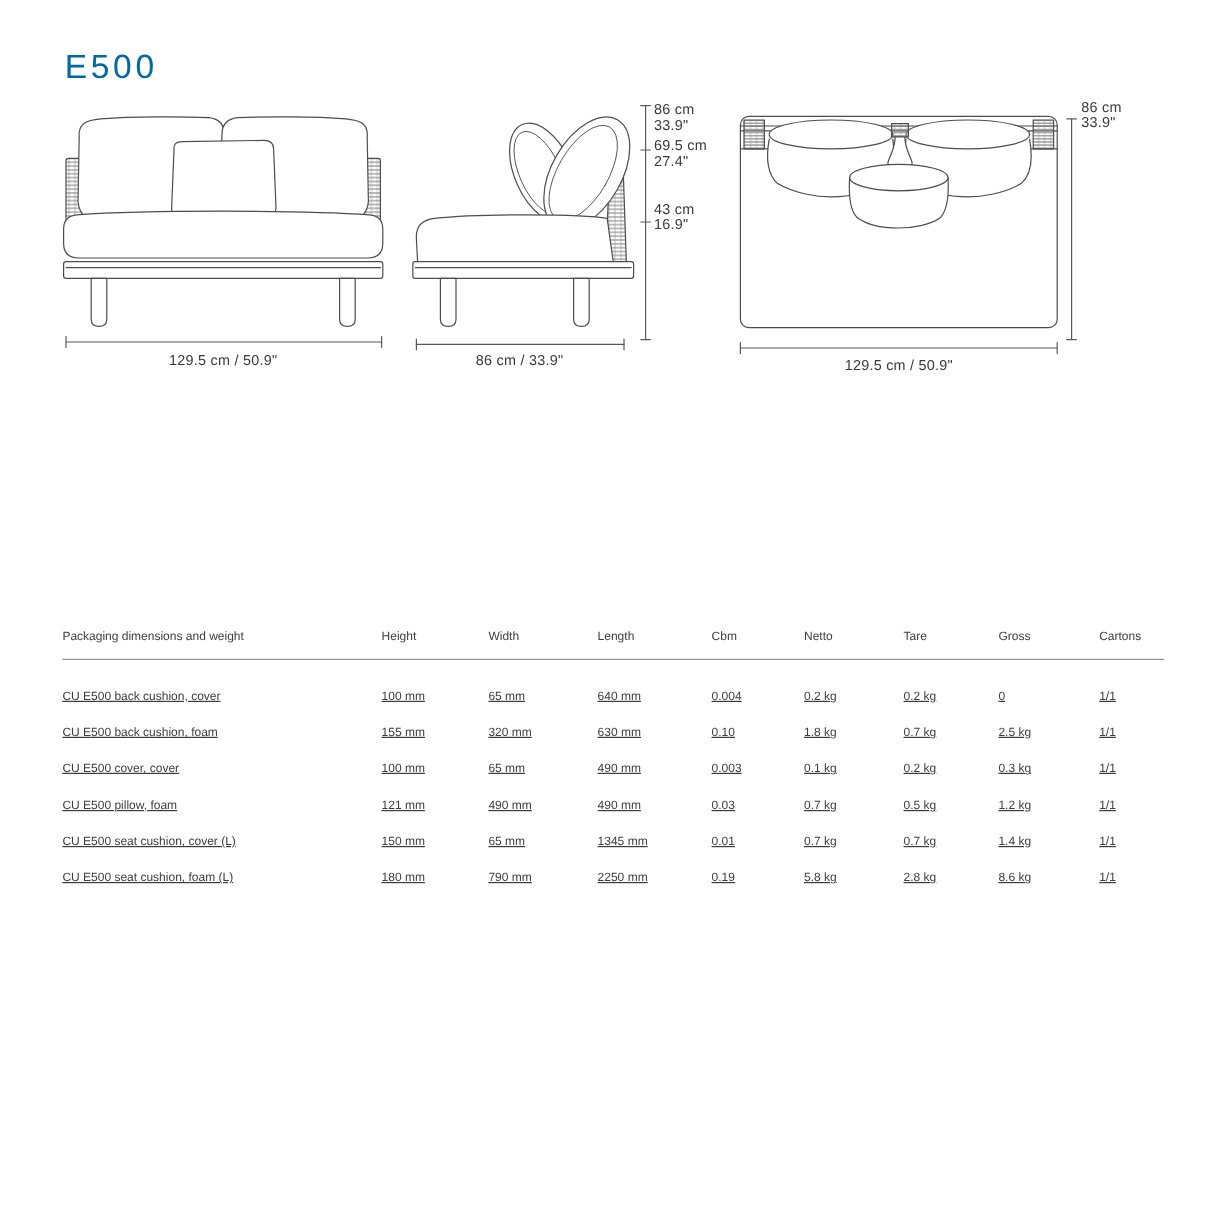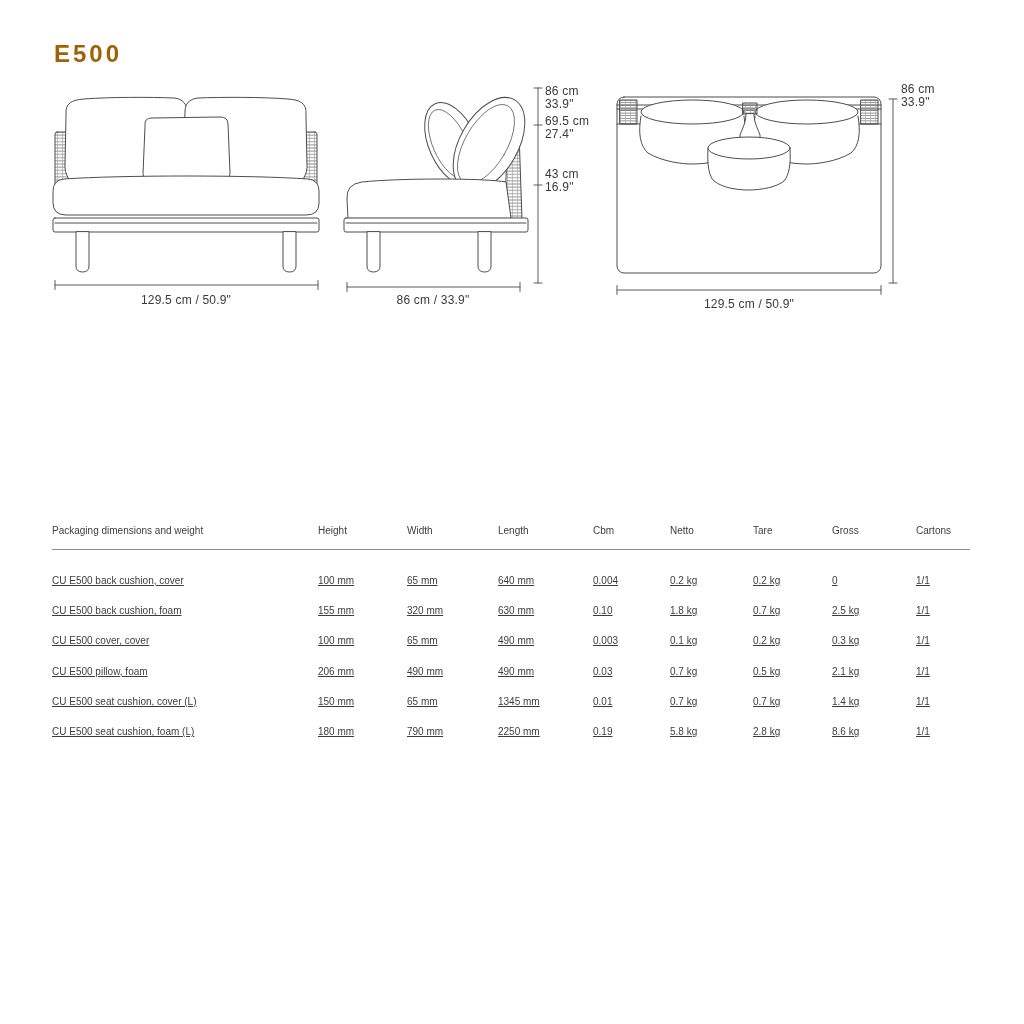--- a/index.html
+++ b/index.html
@@ -1,19 +1,19 @@
 <!DOCTYPE html>
 <html><head>
 <meta charset="utf-8">
 <style>
   html,body{margin:0;padding:0;background:#fff;}
   .page{position:relative;width:1024px;height:1024px;background:#ffffff;overflow:hidden;
         font-family:"Liberation Sans","DejaVu Sans",sans-serif;color:#3b3b3b;}
-  .title{position:absolute;left:54px;top:40px;font-size:24px;font-weight:700;
-         letter-spacing:3px;color:#a16207;}
+  .title{position:absolute;left:54px;top:40px;font-size:28px;font-weight:400;
+         letter-spacing:3px;color:#0369a1;}
   svg.draw{position:absolute;overflow:visible;}
   #fv{left:50px;top:92px;}
   #sv{left:340px;top:80px;}
   #tv{left:608px;top:78px;}
   svg text{font-family:"Liberation Sans","DejaVu Sans",sans-serif;font-size:12px;
            fill:#3a3a3a;letter-spacing:0.2px;}
   .spec-table{position:absolute;left:52px;top:521px;width:918px;font-size:10px;color:#3d3d3d;}
   .t-row{display:grid;grid-template-columns:266px 89px 91px 95px 77px 83px 79px 84px 54px;
          align-items:center;}
   .t-head{height:18px;}
@@ -219,27 +219,27 @@
         <div class="c">65 mm</div>
         <div class="c">490 mm</div>
         <div class="c">0.003</div>
         <div class="c">0.1 kg</div>
         <div class="c">0.2 kg</div>
         <div class="c">0.3 kg</div>
         <div class="c">1/1</div>
       </div>
       <div class="t-row">
         <div class="c">CU E500 pillow, foam</div>
-        <div class="c">206 mm</div>
+        <div class="c">121 mm</div>
         <div class="c">490 mm</div>
         <div class="c">490 mm</div>
         <div class="c">0.03</div>
         <div class="c">0.7 kg</div>
         <div class="c">0.5 kg</div>
-        <div class="c">2.1 kg</div>
+        <div class="c">1.2 kg</div>
         <div class="c">1/1</div>
       </div>
       <div class="t-row">
         <div class="c">CU E500 seat cushion, cover (L)</div>
         <div class="c">150 mm</div>
         <div class="c">65 mm</div>
         <div class="c">1345 mm</div>
         <div class="c">0.01</div>
         <div class="c">0.7 kg</div>
         <div class="c">0.7 kg</div>

